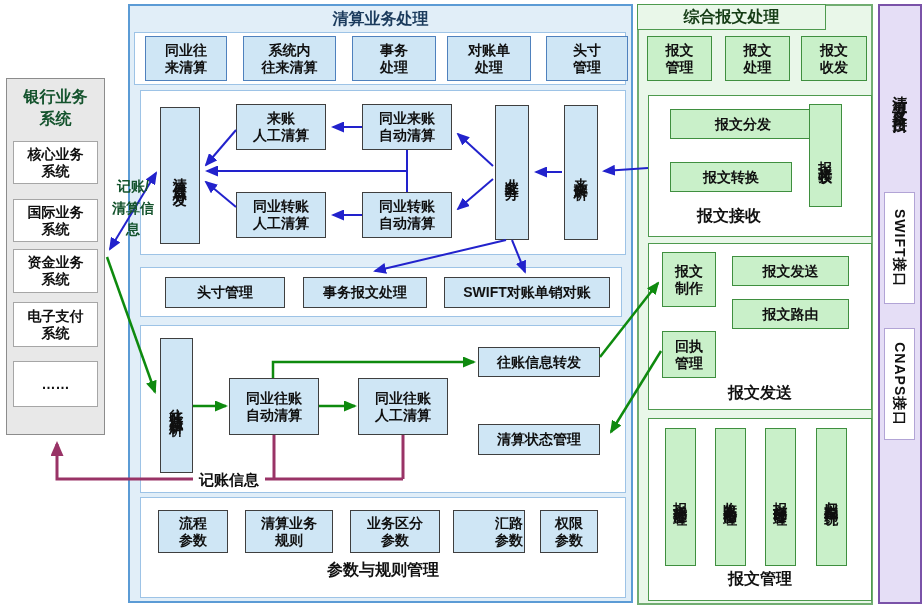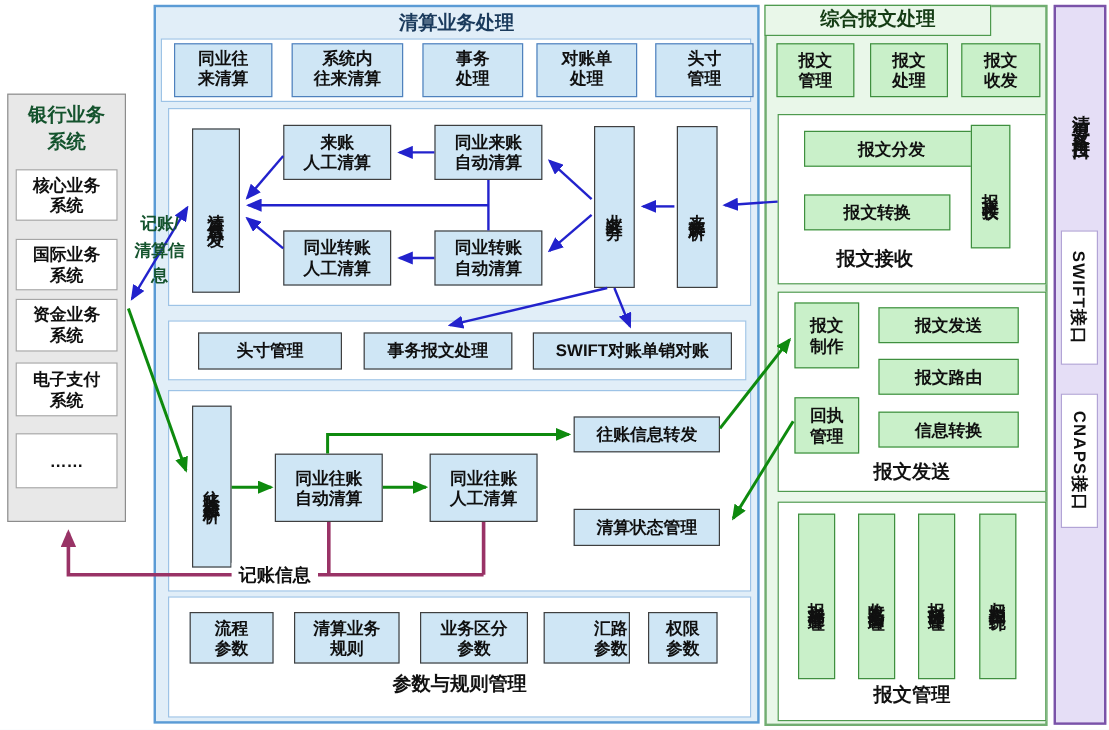--- a/index.html
+++ b/index.html
@@ -4,21 +4,21 @@
 <style>
   html,body{margin:0;padding:0;background:#fff;}
   #canvas{
     position:relative;width:924px;height:608px;background:#ffffff;
     font-family:"Liberation Sans","DejaVu Sans",sans-serif;color:#111;overflow:hidden;
   }
   .abs{position:absolute;box-sizing:border-box;}
   .box{display:flex;align-items:center;justify-content:center;text-align:center;
        white-space:pre-line;font-size:14px;font-weight:600;line-height:1.18;color:#101010;}
   .cbox{background:#cfe6f5;border:1px solid #3f3f3f;}
-  .cbox-blue{background:#cfe6f5;border:1px solid #4f81bd;font-family:Liberation Serif, serif;}
+  .cbox-blue{background:#cfe6f5;border:1px solid #4f81bd;}
   .gbox{background:#c9f0c9;border:1px solid #3f8f3f;}
   .wbox{background:#ffffff;border:1px solid #b2a4d6;}
   .vtext{writing-mode:vertical-rl;text-orientation:upright;letter-spacing:3px;}
   .container{background:#ffffff;border:1px solid #9dc3e6;}
   .gcontainer{background:#ffffff;border:1px solid #4e9a4e;}
   .section-blue{background:#e1eef8;border:2px solid #5b9bd5;}
   .section-green{background:#e9f7e9;border:2px solid #71ad71;}
   .section-purple{background:#e5def6;border:2px solid #7a52a8;}
   .section-gray{background:#e8e8e8;border:1px solid #8c8c8c;}
   .title-blue{font-size:16px;font-weight:bold;color:#1a3a5c;text-align:center;}
@@ -118,21 +118,20 @@
   <div class="abs box gbox vtext" style="left:809px;top:104px;width:33px;height:103px;">报文接收</div>
   <div class="abs seclabel" style="left:648px;top:206px;width:162px;">报文接收</div>
 
   <div class="abs gcontainer" style="left:648px;top:243px;width:224px;height:167px;"></div>
   <div class="abs box gbox" style="left:662px;top:252px;width:54px;height:55px;">报文
 制作</div>
   <div class="abs box gbox" style="left:662px;top:331px;width:54px;height:47px;">回执
 管理</div>
   <div class="abs box gbox" style="left:732px;top:256px;width:117px;height:30px;">报文发送</div>
   <div class="abs box gbox" style="left:732px;top:299px;width:117px;height:30px;">报文路由</div>
-  <div class="abs box gbox" style="left:732px;top:343px;width:117px;height:30px;">信息转换</div>
   <div class="abs seclabel" style="left:648px;top:383px;width:224px;">报文发送</div>
 
   <div class="abs gcontainer" style="left:648px;top:418px;width:224px;height:183px;"></div>
   <div class="abs box gbox vtext" style="left:665px;top:428px;width:31px;height:138px;letter-spacing:2px;">报文标准管理</div>
   <div class="abs box gbox vtext" style="left:715px;top:428px;width:31px;height:138px;letter-spacing:2px;">收发路由管理</div>
   <div class="abs box gbox vtext" style="left:765px;top:428px;width:31px;height:138px;letter-spacing:2px;">报文打印管理</div>
   <div class="abs box gbox vtext" style="left:816px;top:428px;width:31px;height:138px;letter-spacing:2px;">归档查询统计</div>
   <div class="abs seclabel" style="left:648px;top:569px;width:224px;">报文管理</div>
 
   <div class="abs section-purple" style="left:878px;top:4px;width:44px;height:600px;"></div>

